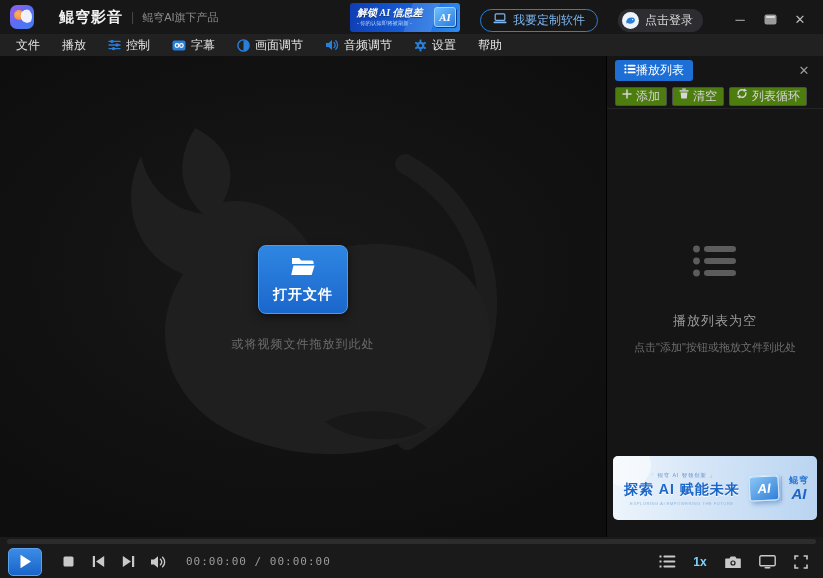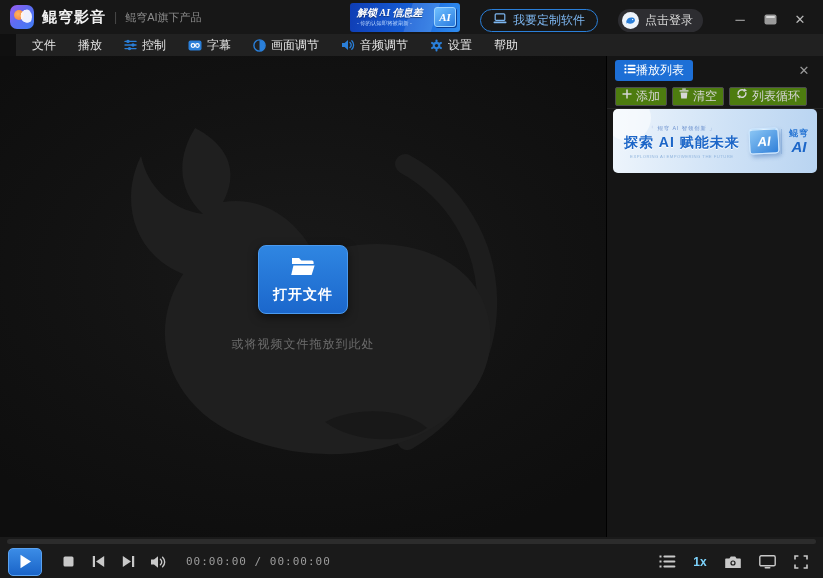--- a/index.html
+++ b/index.html
@@ -5,40 +5,40 @@
   * { margin:0; padding:0; box-sizing:border-box; }
   html,body { width:823px; height:578px; overflow:hidden; background:#0d0d0d;
     font-family:"Liberation Sans","DejaVu Sans",sans-serif; -webkit-font-smoothing:antialiased; }
   .app { width:823px; height:578px; display:flex; flex-direction:column; background:#101010; }
 
   
   .titlebar { height:34px; background:#171717; display:flex; align-items:center; padding:0 10px; flex-shrink:0; }
   .logo { width:24px; height:24px; border-radius:7px; background:linear-gradient(135deg,#9a5cf0 0%,#5f6cf2 45%,#3f7df5 100%); position:relative; overflow:hidden; flex-shrink:0; }
   .logo::before { content:""; position:absolute; left:4px; top:5px; width:10px; height:10px; border-radius:50%; background:radial-gradient(circle at 40% 40%,#ffb45c,#f07840); }
   .logo::after { content:""; position:absolute; right:2px; top:3px; width:16px; height:18px; border-radius:50%; background:radial-gradient(circle at 70% 45%,#ffffff 0 42%,transparent 46%); opacity:.9; }
-  .app-name { color:#f2f2f2; font-weight:bold; font-size:15px; margin-left:8px; letter-spacing:1px; }
+  .app-name { color:#f2f2f2; font-weight:bold; font-size:15px; margin-left:25px; letter-spacing:1px; }
   .app-sep { color:#4a4a4a; margin:0 8px; font-size:12px; }
   .app-sub { color:#8b8b8b; font-size:11px; }
   .titlebar-right { margin-left:auto; display:flex; align-items:flex-end; gap:20px;font-family:Liberation Serif, serif; }
 
   .promo-banner { width:110px; height:29px; border-radius:3px; background:linear-gradient(100deg,#0f3db4 0%,#1760d8 55%,#2f8df0 100%); display:flex; align-items:center; padding:2px 4px 2px 7px; position:relative; overflow:hidden; cursor:pointer; }
   .promo-banner::before { content:""; position:absolute; left:58px; top:-8px; width:26px; height:50px; background:rgba(255,255,255,.12); transform:rotate(18deg); }
   .promo-text { display:flex; flex-direction:column; line-height:1.05; z-index:1; }
   .promo-title { color:#fff; font-size:10px; font-weight:bold; font-style:italic; white-space:nowrap; text-shadow:0 1px 1px rgba(0,0,0,.4); }
   .promo-sub { color:#bcd9ff; font-size:6px; transform:scale(.9); transform-origin:left; white-space:nowrap; margin-top:2px; }
   .promo-badge { margin-left:auto; width:22px; height:20px; border-radius:3px; background:linear-gradient(145deg,#6fc0ff,#2a7be0); border:1px solid #9ed4ff; color:#fff; font-weight:bold; font-size:11px; font-style:italic; display:flex; align-items:center; justify-content:center; z-index:1; box-shadow:1px 1px 0 #0c3f96; }
 
   .custom-btn { height:23px; border:1px solid #2a7fd9; border-radius:12px; background:transparent; color:#7db6f0; font-size:12px; display:flex; align-items:center; gap:6px; padding:0 12px; cursor:pointer; }
   .login-pill { height:23px; border-radius:12px; background:#2d2d31; display:flex; align-items:center; gap:6px; padding:0 10px 0 4px; color:#d8d8d8; font-size:12px; cursor:pointer; }
   .avatar { width:17px; height:17px; border-radius:50%; background:#eef4fb; display:flex; align-items:center; justify-content:center; overflow:hidden; }
   .winbtns { display:flex; align-items:center; gap:4px; margin-left:4px; }
   .winbtn { width:26px; height:24px; display:flex; align-items:center; justify-content:center; color:#b9b9b9; font-size:13px; cursor:pointer; }
 
   
-  .menubar { height:22px; background:#212121; display:flex; align-items:center; padding:0 6px; gap:2px; flex-shrink:0;margin-left:16px; }
+  .menubar { height:22px; background:#212121; display:flex; align-items:center; padding:0 6px; gap:2px; flex-shrink:0; }
   .menu-item { display:flex; align-items:center; gap:5px; color:#e4e4e4; font-size:12px; padding:0 10px; height:100%; cursor:pointer; white-space:nowrap; }
   .menu-item svg { display:block; }
 
   
   .content { flex:1; display:flex; min-height:0; }
   .stage { width:607px; position:relative; background:radial-gradient(ellipse 70% 60% at 50% 45%,#191919 0%,#121212 60%,#0e0e0e 100%); border-right:1px solid #000; overflow:hidden; }
   .whale-mark { position:absolute; left:50%; top:50%; transform:translate(-53%,-50%); opacity:1; }
 
   .open-wrap { position:absolute; left:0; right:0; top:189px; display:flex; flex-direction:column; align-items:center; }
   .open-btn { width:90px; height:69px; border-radius:8px; background:linear-gradient(180deg,#2f86e2 0%,#1b67cc 100%); border:1px solid #4a9af0; box-shadow:0 3px 10px rgba(0,0,0,.5); display:flex; flex-direction:column; align-items:center; justify-content:center; gap:5px; cursor:pointer; }
@@ -262,20 +262,38 @@
           <span><svg width="12" height="11" viewBox="0 0 12 11">
                 <path d="M2.4 6.8 A3.8 3.8 0 0 1 8.6 2.8" fill="none" stroke="#d6d6d6" stroke-width="1.4"></path>
                 <path d="M8.2 0.4 L11 2.6 L7.6 4 Z" fill="#d6d6d6"></path>
                 <path d="M9.6 4.2 A3.8 3.8 0 0 1 3.4 8.2" fill="none" stroke="#d6d6d6" stroke-width="1.4"></path>
                 <path d="M3.8 10.6 L1 8.4 L4.4 7 Z" fill="#d6d6d6"></path>
               </svg></span>
           <span>列表循环</span>
         </div>
       </div>
 
+      <div class="sb-body">
+        <div class="empty-state">
+          <span>
+            <svg width="46" height="34" viewBox="0 0 46 34">
+                <g fill="#5c5c5c">
+                  <circle cx="4.5" cy="5" r="3.4"></circle>
+                  <rect x="12" y="2" width="32" height="6" rx="3"></rect>
+                  <circle cx="4.5" cy="17" r="3.4"></circle>
+                  <rect x="12" y="14" width="32" height="6" rx="3"></rect>
+                  <circle cx="4.5" cy="29" r="3.4"></circle>
+                  <rect x="12" y="26" width="32" height="6" rx="3"></rect>
+                </g>
+              </svg>
+          </span>
+          <div class="empty-title">播放列表为空</div>
+          <div class="empty-hint">点击"添加"按钮或拖放文件到此处</div>
+        </div>
+      </div>
 
       <div class="sb-banner">
         <div class="bn-left">
           <span class="bn-tag">「 鲲穹 AI 智领创新 」</span>
           <span class="bn-title">探索 AI 赋能未来</span>
           <span class="bn-sub">EXPLORING AI EMPOWERING THE FUTURE</span>
         </div>
         <div class="bn-cube">AI</div>
         <div class="bn-brand">
           <span class="b1">鲲穹</span>

